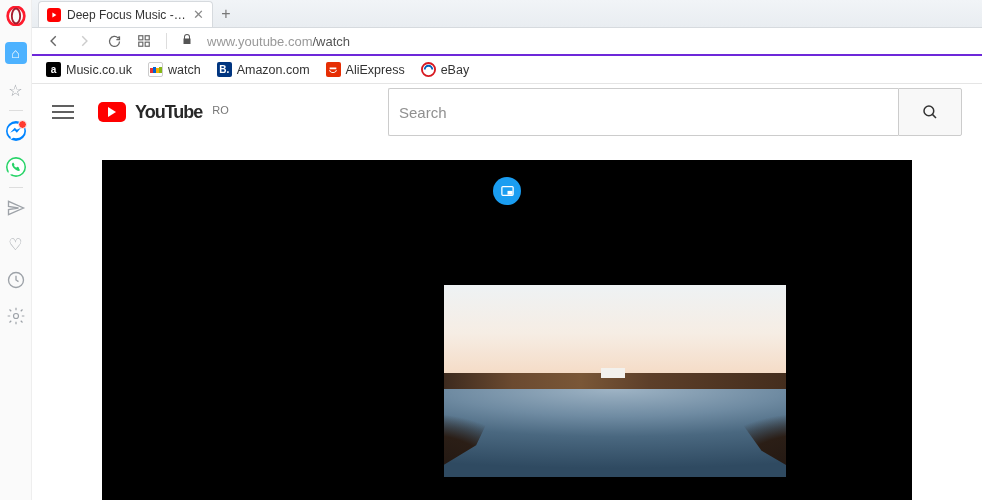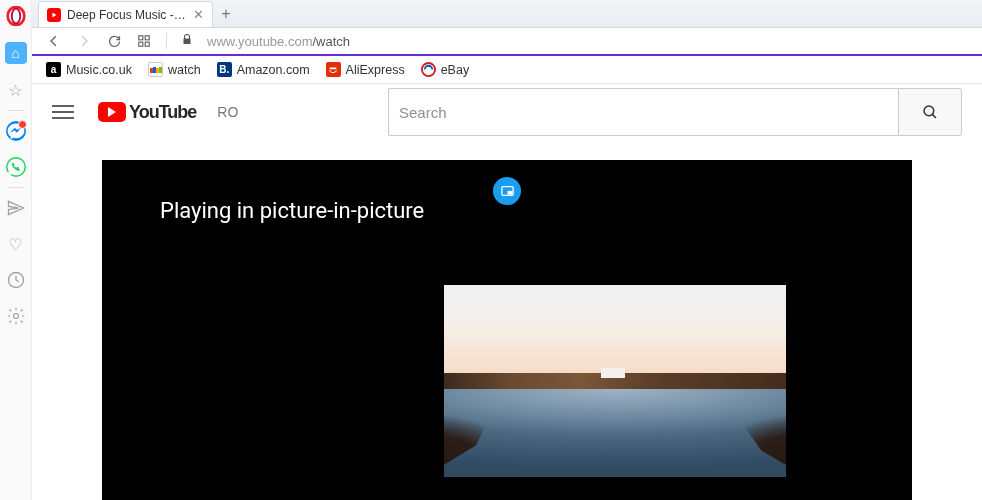--- a/index.html
+++ b/index.html
@@ -39,25 +39,25 @@
   
   .bm { height:28px; display:flex; align-items:center; padding:0 14px; gap:16px; border-bottom:1px solid #e5e5e5; font-size:12.5px; color:#333; background:#fff;}
   .bm .item{ display:flex; align-items:center; gap:5px; cursor:pointer;}
   .bm .favi{ width:15px; height:15px; border-radius:2px; display:flex; align-items:center; justify-content:center; font-size:10px; font-weight:700; color:#fff;}
 
   
   .page { position:absolute; left:32px; top:84px; right:0; bottom:0; background:#fff;}
   .yt-top { height:56px; display:flex; align-items:center; padding:0 20px; gap:24px;}
   .burger { width:22px; display:flex; flex-direction:column; gap:4px; cursor:pointer;}
   .burger span{ height:2px; background:#606060; width:100%;}
-  .ytlogo{ display:flex; align-items:center; gap:3px; cursor:pointer;}
+  .ytlogo{ display:flex; align-items:center; gap:9px; cursor:pointer;}
   .ytlogo .play{ width:28px; height:20px; background:#ff0000; border-radius:5px; display:flex; align-items:center; justify-content:center;}
   .ytlogo .play::after{content:"";border-left:8px solid #fff;border-top:5px solid transparent;border-bottom:5px solid transparent;}
   .ytlogo .txt{ font-weight:700; font-size:18px; letter-spacing:-1px; color:#282828; font-family:Arial,sans-serif;}
-  .ytlogo .cc{ font-size:14px; color:#777; align-self:flex-start; margin-top:2px; margin-left:18px;}
+  .ytlogo .cc{ font-size:11px; color:#777; align-self:flex-start; margin-top:2px; margin-left:1px;}
   .search-wrap{ margin-left:auto; display:flex; height:48px;}
   .search-wrap input{ width:510px; border:1px solid #ccc; border-right:none; padding:0 10px; font-size:15px; color:#111; outline:none; border-radius:2px 0 0 2px;}
   .search-wrap input::placeholder{color:#909090;}
   .search-wrap button{ width:64px; border:1px solid #ccc; background:#f8f8f8; border-radius:0 2px 2px 0; cursor:pointer; display:flex; align-items:center; justify-content:center; color:#333;}
 
   
   .stage{ padding:20px 70px 0;}
   .player{ width:100%; height:480px; background:#000; position:relative; color:#fff;}
   .pip-msg{ position:absolute; top:38px; left:58px; font-size:22px; font-weight:400; font-family:"YouTube Sans",Roboto,Arial,sans-serif; }
   .pip-badge{ position:absolute; top:17px; left:50%; transform:translateX(-50%); width:28px; height:28px; background:#1a9df1; border-radius:50%; display:flex; align-items:center; justify-content:center;}
@@ -229,21 +229,20 @@
   </div>
 
   <div class="stage">
     <div class="player">
       <div class="pip-badge">
         <svg viewBox="0 0 24 24" fill="#fff">
             <rect x="3" y="4" width="18" height="14" rx="1.5" fill="none" stroke="#fff" stroke-width="2"></rect>
             <rect x="12" y="11" width="8" height="6" fill="#fff"></rect>
           </svg>
       </div>
-      <div class="pip-msg">Playing in picture-in-picture</div>
     </div>
   </div>
 </div>
 
 <div class="thumb">
   <div class="sky"></div>
     <div class="land"></div>
     <div class="water"></div>
   <div class="bldg"></div>
   <div class="shore-l"></div>

